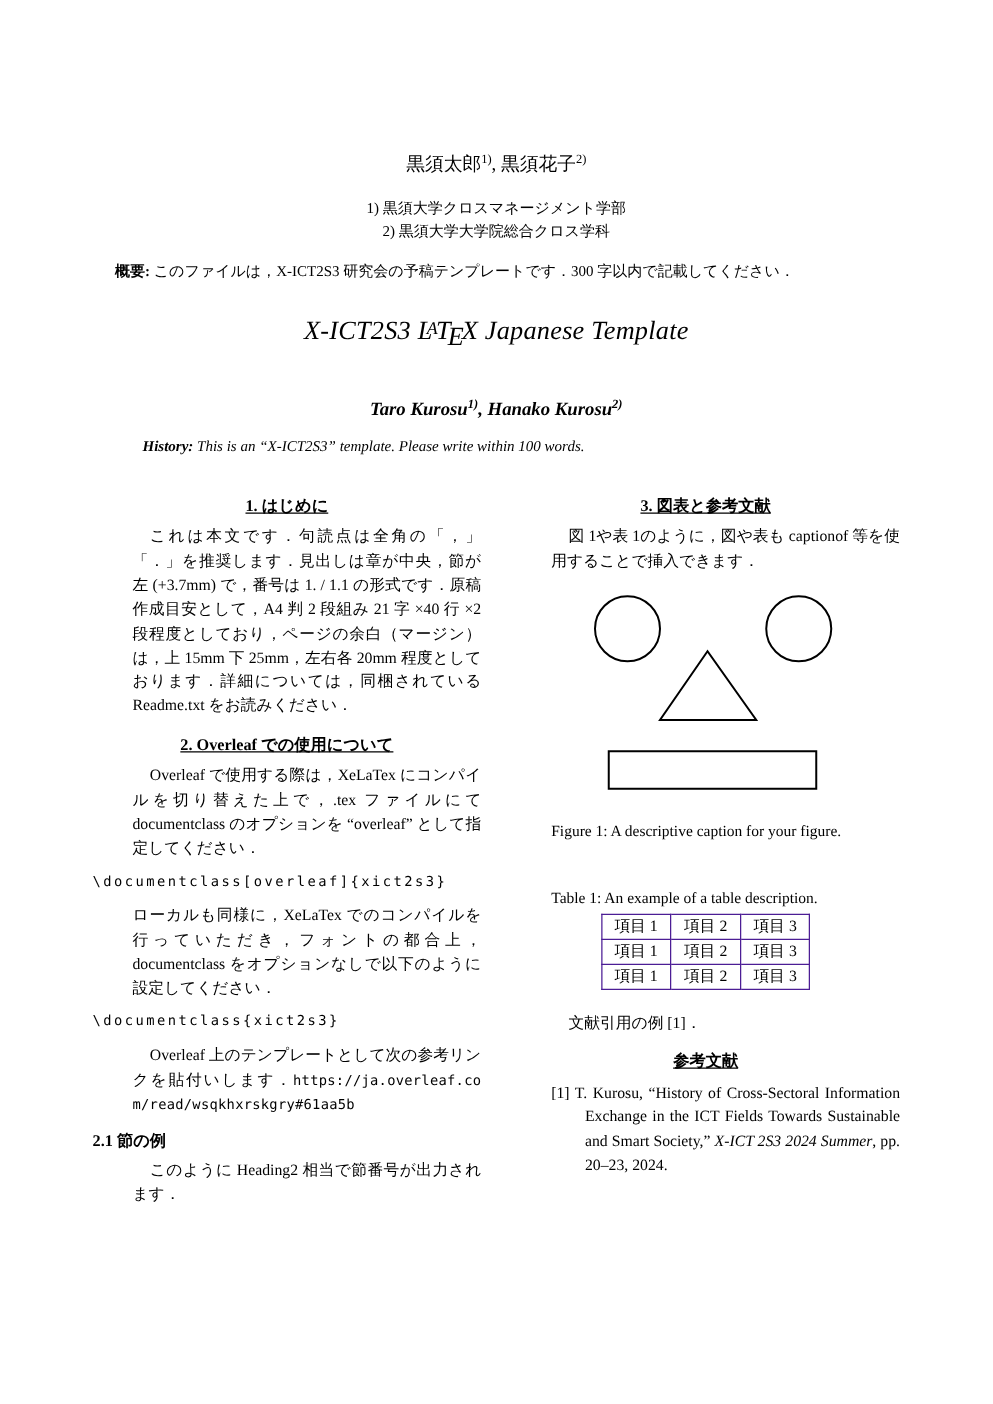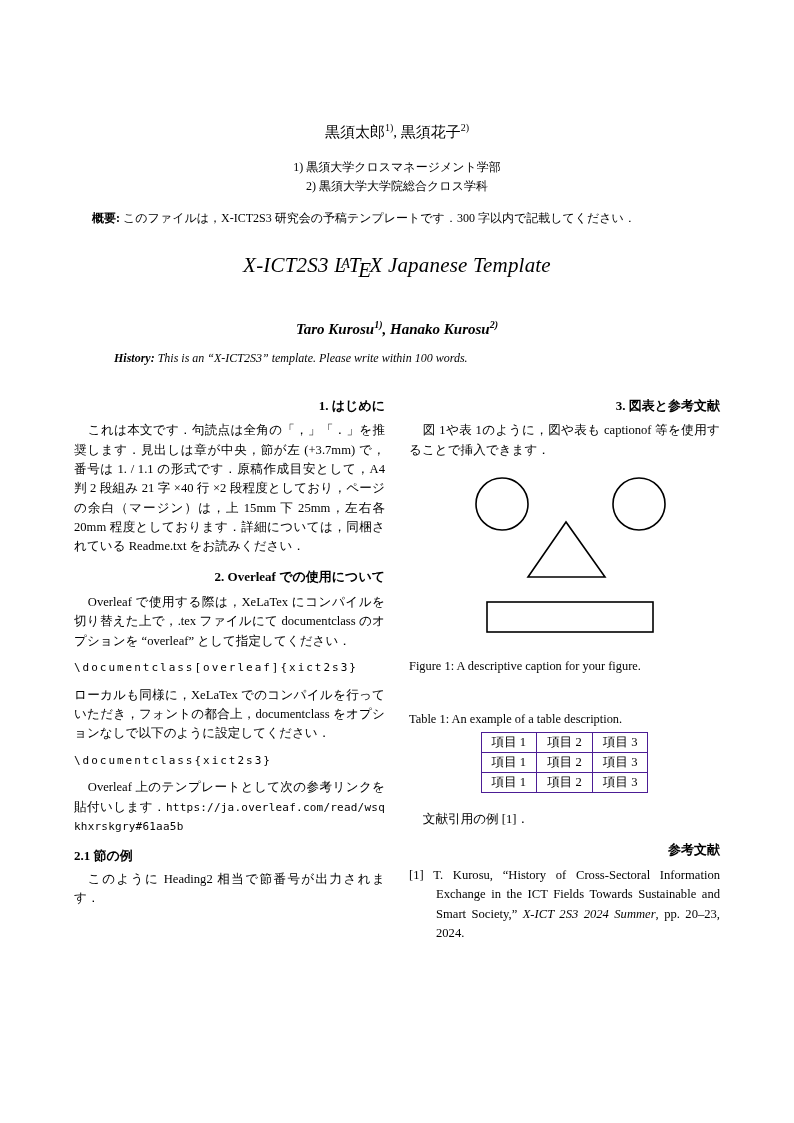--- a/index.html
+++ b/index.html
@@ -29,24 +29,24 @@
 
   .abstract { font-size: 12px; margin-top: 15px; text-align: justify; padding: 0 18px; }
   .abstract .abs-label { font-weight: bold; }
   .abstract.en-abs { padding: 0 40px; margin-top: 13px; }
 
   .en-block { margin-top: 26px; font-style: italic; }
 
   
   .columns { display: flex; gap: 24px; margin-top: 30px; }
   .col { width: 311px; font-size: 12.6px; line-height: 1.53; }
-  .col h2 { font-size: 13px; font-weight: bold; text-align: right; margin: 11px 0 6px; }
+  .col h2 { font-size: 13px; font-weight: bold; text-align: center; margin: 11px 0 6px; text-decoration: underline; }
   .col h2.first { margin-top: 0; }
   .col h3 { font-size: 13px; font-weight: bold; text-align: left; margin: 10px 0 4px; }
-  .col p { text-align: justify; }
+  .col p { text-align: justify; margin-left: 32px; }
   .col p.indent { text-indent: 1.1em; }
 
   .code {
     font-family: "DejaVu Sans Mono", "Liberation Mono", monospace;
     font-size: 11px; letter-spacing: 0.18em;
     margin: 9px 0 9px; white-space: pre-wrap;
   }
   .url {
     font-family: "DejaVu Sans Mono", "Liberation Mono", monospace;
     font-size: 11px; word-break: break-all; letter-spacing: 0.02em;

